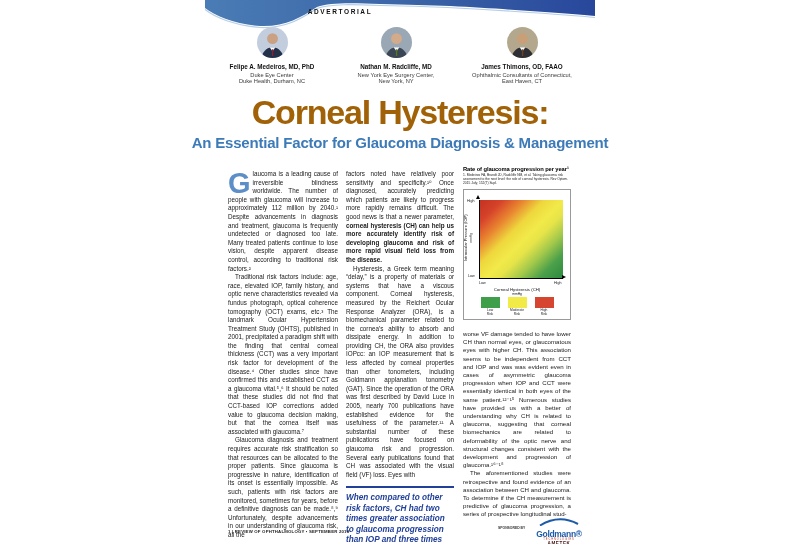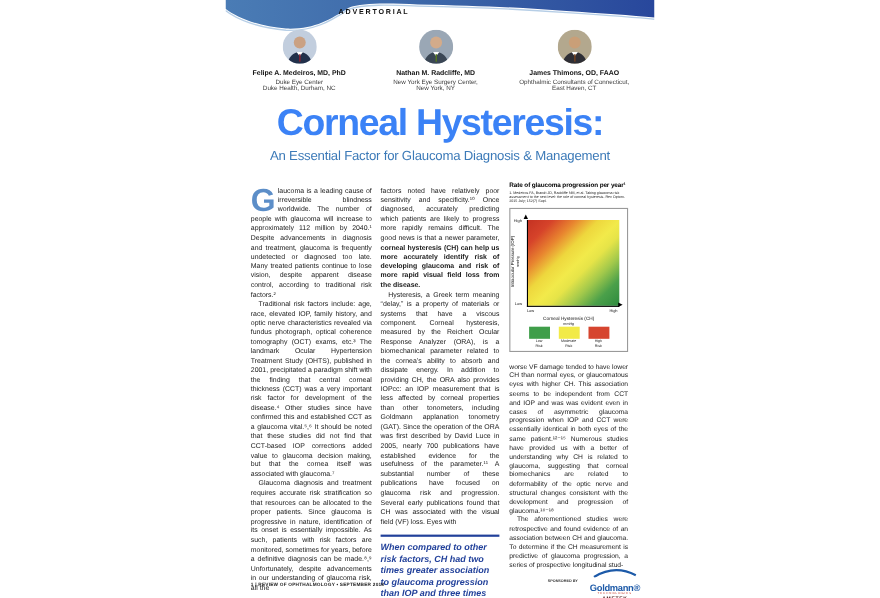--- a/index.html
+++ b/index.html
@@ -13,23 +13,23 @@
 
   
   .author{position:absolute;top:27px;width:140px;text-align:center;}
   .author.a1{left:202px}.author.a2{left:326px}.author.a3{left:452px}
   .avatar{width:31px;height:31px;border-radius:50%;margin:0 auto 5px;overflow:hidden;display:block;}
   .author-name{font-size:6.3px;font-weight:bold;color:#111;line-height:7.5px;margin-bottom:1px;}
   .author-aff{font-size:5.7px;color:#3a3a3a;line-height:6.8px;}
 
   
   .title{position:absolute;left:150px;top:93px;width:500px;text-align:center;
-         font-size:34px;font-weight:bold;letter-spacing:-1.2px;color:#3b82f6;}
+         font-size:34px;font-weight:bold;letter-spacing:-1.2px;color:#a16207;}
   .subtitle{position:absolute;left:150px;top:134px;width:500px;text-align:center;
-            font-size:12px;font-weight:normal;letter-spacing:-0.2px;color:#3c7ab8;}
+            font-size:15px;font-weight:bold;letter-spacing:-0.2px;color:#3c7ab8;}
 
   
   .col{position:absolute;top:170px;font-size:6.3px;line-height:8.6px;text-align:justify;}
   .col p{margin:0;}
   .col p.ind{text-indent:7px;}
   .col1{left:228px;width:110px;}
   .col2{left:346px;width:108px;}
   .col3-text{position:absolute;left:463px;top:330px;width:108px;
              font-size:6.1px;line-height:8.2px;text-align:justify;}
   .col3-text p{margin:0;}

